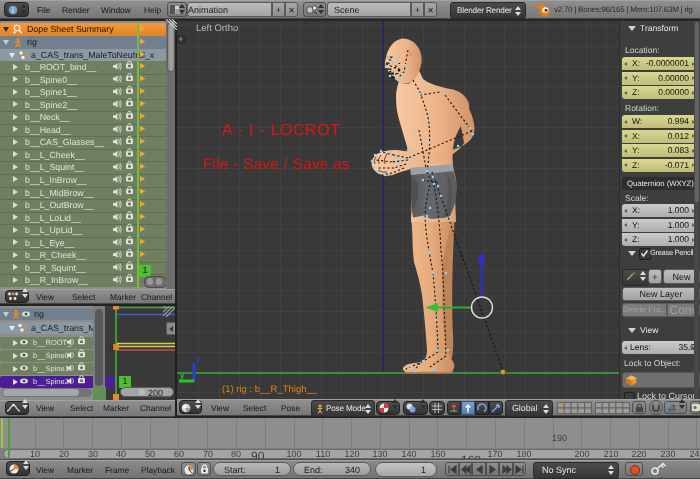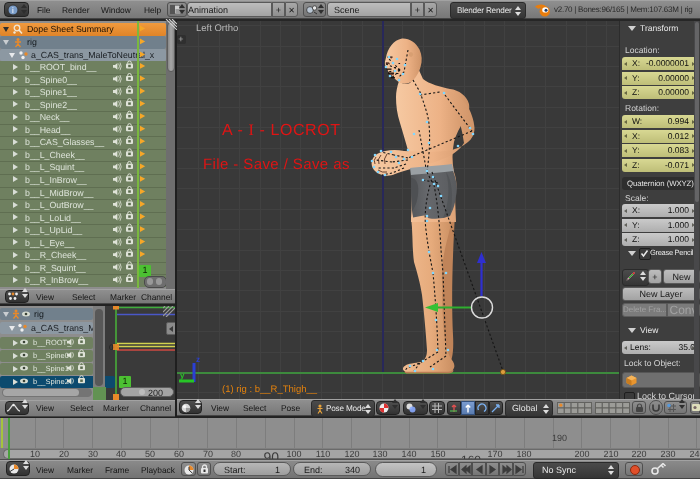--- a/index.html
+++ b/index.html
@@ -328,21 +328,21 @@
         <span style="position:absolute;left:33px;font-size:7.5px">b__ROOT_</span>
   </div>
   <div class="row" style="top:349.5px;width:93px;background:#6f8060;color:#dde3d9;overflow:hidden">
     <div class="tri-r" style="left:13px;top:3px"></div>
         <span style="position:absolute;left:33px;font-size:7.5px">b__Spine0</span>
   </div>
   <div class="row" style="top:362.5px;width:93px;background:#6f8060;color:#dde3d9;overflow:hidden">
     <div class="tri-r" style="left:13px;top:3px"></div>
         <span style="position:absolute;left:33px;font-size:7.5px">b__Spine1</span>
   </div>
-  <div class="row" style="top:375.5px;width:115px;background:#0c4a6e;color:#dde3d9;overflow:hidden">
+  <div class="row" style="top:375.5px;width:115px;background:#4c1d95;color:#dde3d9;overflow:hidden">
     <div class="tri-r" style="left:13px;top:3px"></div>
         <span style="position:absolute;left:33px;font-size:7.5px">b__Spine2</span>
   </div>
 
   <svg class="abs" style="left:0;top:305px" width="175" height="95" viewBox="0 0 175 95">
     <defs>
       <g id="eye">
             <ellipse cx="4" cy="3" rx="4" ry="2.5" fill="#d7ddd2"></ellipse>
             <circle cx="4" cy="3" r="1.3" fill="#3a4336"></circle>
           </g>
@@ -854,21 +854,21 @@
 <div class="abs" style="left:0;top:448px;width:700px;height:11px;background:#7f7f7f"></div>
 <div class="abs" style="left:3px;top:448.5px;width:700px;height:10px;background:#a5a5a5;border:1px solid #6a6a6a;border-radius:5px 0 0 5px;border-right:none;box-sizing:border-box"></div>
 <div class="txt" style="left:21px;top:449px;width:28px;text-align:center;font-size:9px;color:#3c3c3c">10</div>
       <div class="txt" style="left:50px;top:449px;width:28px;text-align:center;font-size:9px;color:#3c3c3c">20</div>
       <div class="txt" style="left:79px;top:449px;width:28px;text-align:center;font-size:9px;color:#3c3c3c">30</div>
       <div class="txt" style="left:107px;top:449px;width:28px;text-align:center;font-size:9px;color:#3c3c3c">40</div>
       <div class="txt" style="left:136px;top:449px;width:28px;text-align:center;font-size:9px;color:#3c3c3c">50</div>
       <div class="txt" style="left:165px;top:449px;width:28px;text-align:center;font-size:9px;color:#3c3c3c">60</div>
       <div class="txt" style="left:194px;top:449px;width:28px;text-align:center;font-size:9px;color:#3c3c3c">70</div>
       <div class="txt" style="left:222px;top:449px;width:28px;text-align:center;font-size:9px;color:#3c3c3c">80</div>
-      <div class="txt" style="left:251px;top:449px;width:28px;text-align:right;font-size:14px;color:#3c3c3c">90</div>
+      <div class="txt" style="left:251px;top:449px;width:28px;text-align:left;font-size:12px;color:#3c3c3c">90</div>
       <div class="txt" style="left:280px;top:449px;width:28px;text-align:center;font-size:9px;color:#3c3c3c">100</div>
       <div class="txt" style="left:309px;top:449px;width:28px;text-align:center;font-size:9px;color:#3c3c3c">110</div>
       <div class="txt" style="left:338px;top:449px;width:28px;text-align:center;font-size:9px;color:#3c3c3c">120</div>
       <div class="txt" style="left:366px;top:449px;width:28px;text-align:center;font-size:9px;color:#3c3c3c">130</div>
       <div class="txt" style="left:395px;top:449px;width:28px;text-align:center;font-size:9px;color:#3c3c3c">140</div>
       <div class="txt" style="left:424px;top:449px;width:28px;text-align:center;font-size:9px;color:#3c3c3c">150</div>
       <div class="txt" style="left:453px;top:453px;width:28px;text-align:right;font-size:12px;color:#3c3c3c">160</div>
       <div class="txt" style="left:481px;top:449px;width:28px;text-align:center;font-size:9px;color:#3c3c3c">170</div>
       <div class="txt" style="left:510px;top:449px;width:28px;text-align:center;font-size:9px;color:#3c3c3c">180</div>
       <div class="txt" style="left:539px;top:433px;width:28px;text-align:right;font-size:9px;color:#3c3c3c">190</div>

